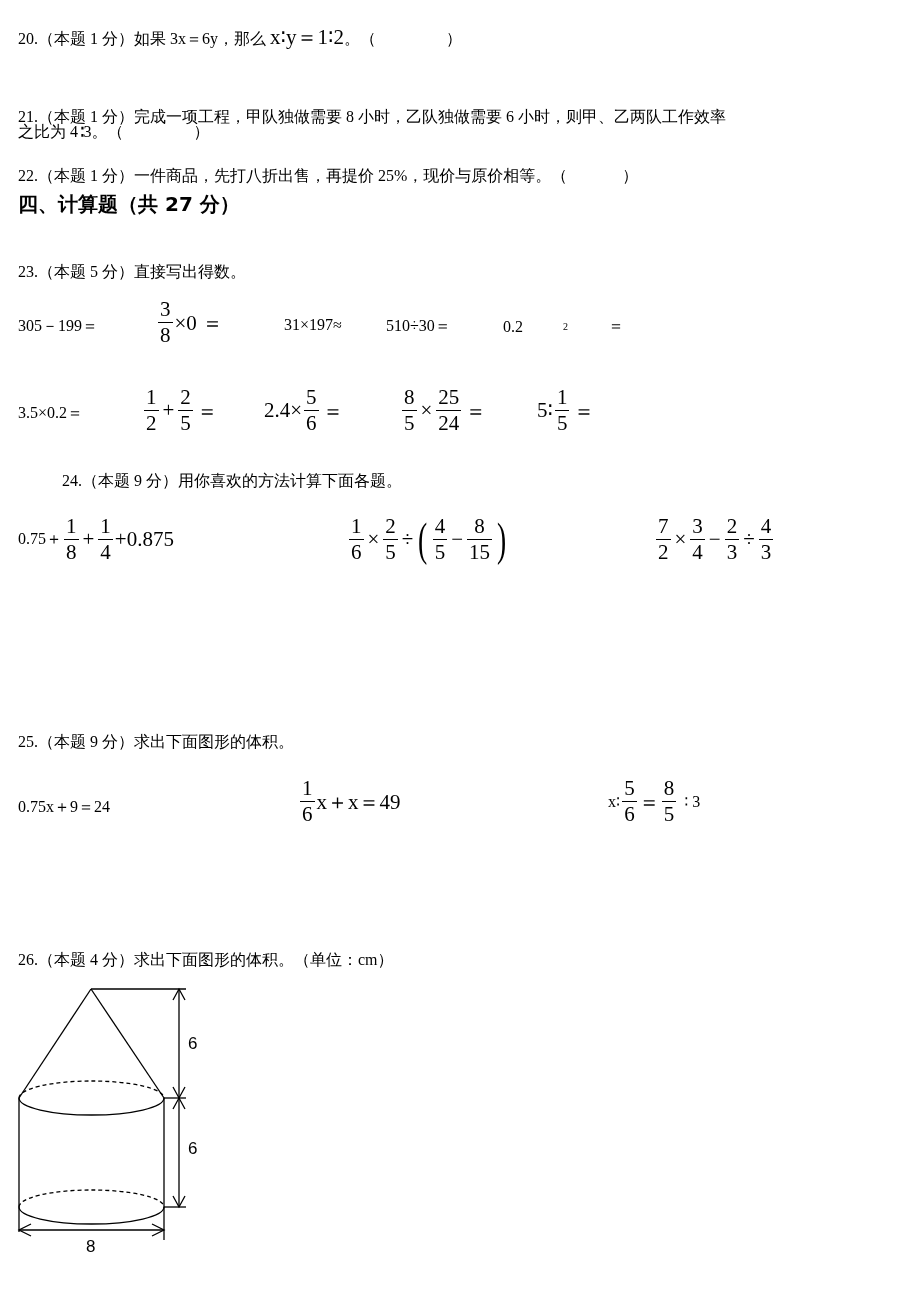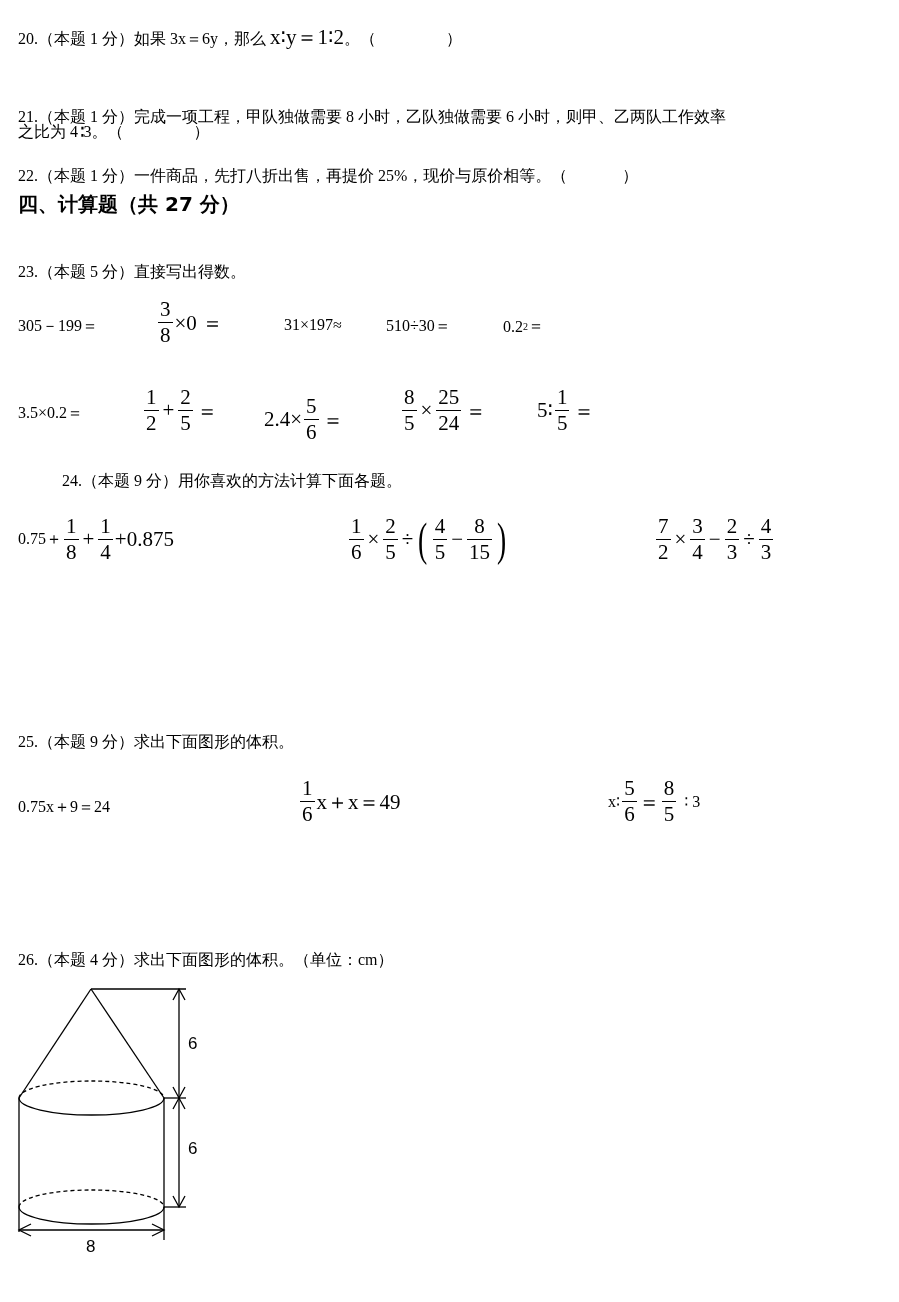--- a/index.html
+++ b/index.html
@@ -56,42 +56,42 @@
       <span class="den">8</span>
     </span>
     <span>×0 ＝</span>
 </div>
 <div class="math small" style="left:270px; top:316px;margin-left:14px;">
     <span>31×197≈</span>
   </div>
 <div class="math small" style="left:386px; top:316px;">
     <span>510÷30＝</span>
   </div>
-<div class="math small" style="left:503px; top:316px;">
+<div class="math small" style="left:503px; top:316px;gap:40px;">
     <span>0.2</span>
     <sup>2</sup>
     <span>＝</span>
   </div>
 
 <div class="math small" style="left:18px; top:403px;">
     <span>3.5×0.2＝</span>
   </div>
 <div class="math" style="left:142px; top:387px;">
   <span class="frac">
       <span class="num">1</span>
       <span class="den">2</span>
     </span>
     <span class="op">+</span>
     <span class="frac">
       <span class="num">2</span>
       <span class="den">5</span>
     </span>
     <span class="op">＝</span>
 </div>
-<div class="math" style="left:264px; top:396px;font-family:Liberation Serif, serif;">
+<div class="math" style="left:264px; top:387px;font-family:Liberation Serif, serif;">
   <span>2.4×</span>
     <span class="frac">
       <span class="num">5</span>
       <span class="den">6</span>
     </span>
     <span class="op">＝</span>
 </div>
 <div class="math" style="left:400px; top:387px;">
   <span class="frac">
       <span class="num">8</span>

